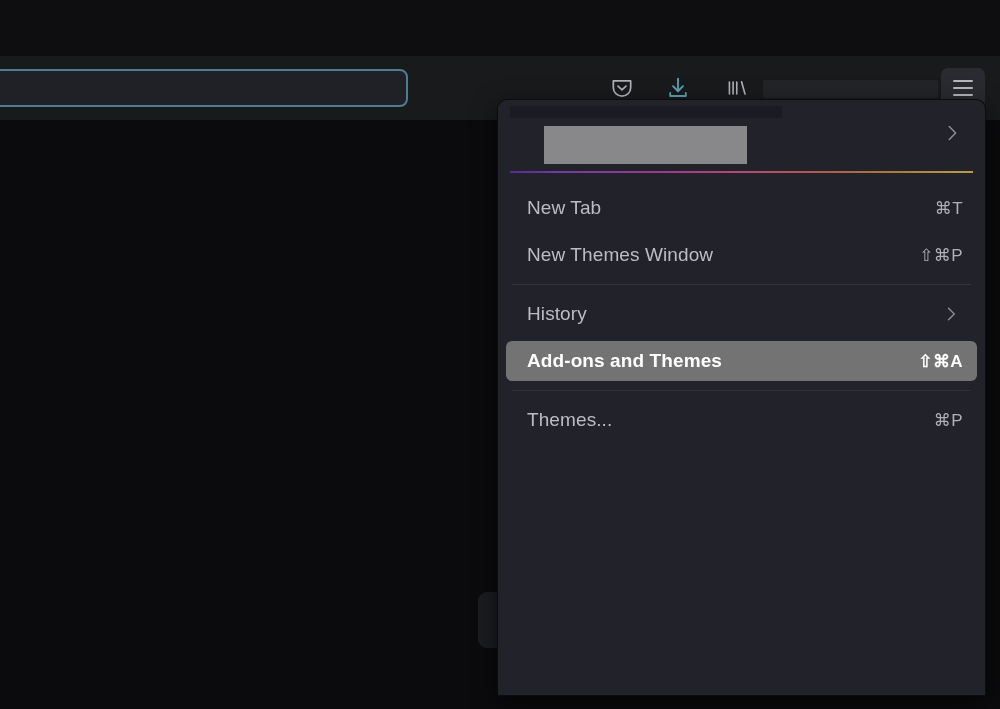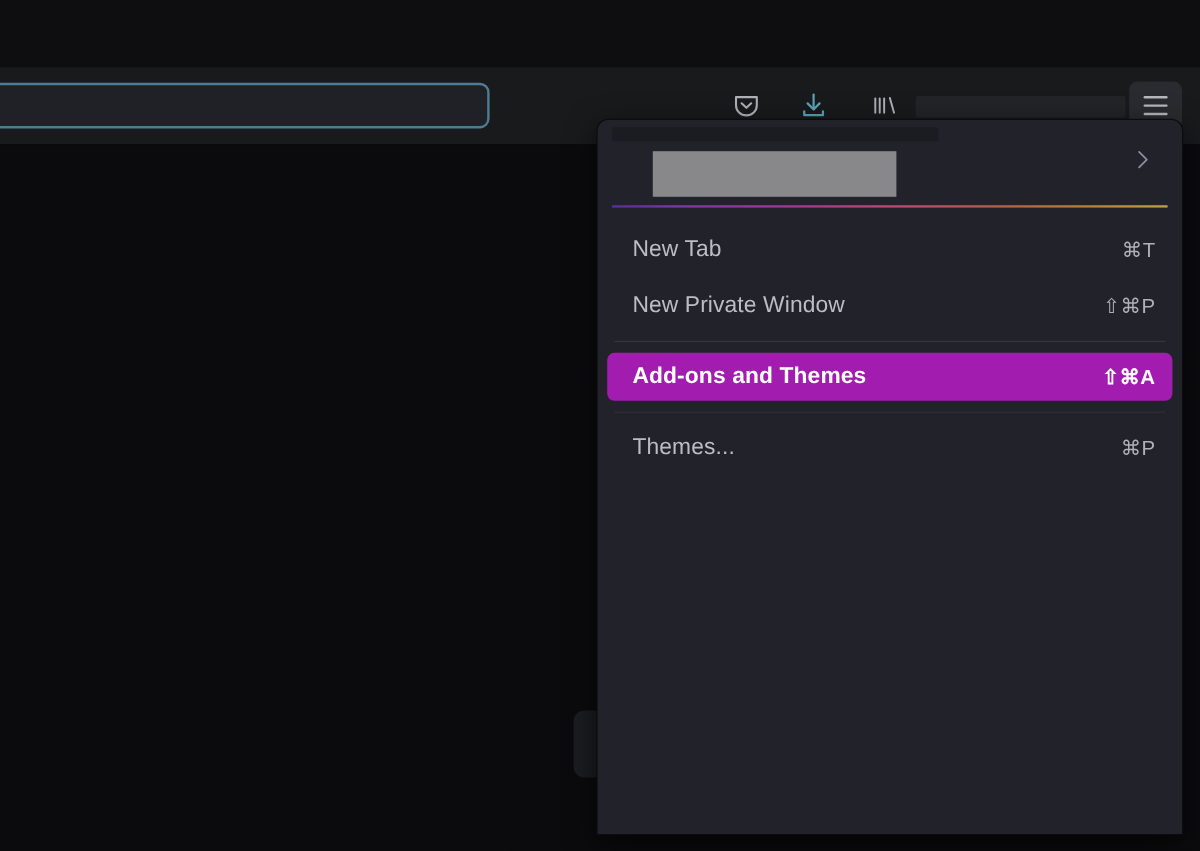--- a/index.html
+++ b/index.html
@@ -174,21 +174,21 @@
     color: #b0b0b8;
     white-space: nowrap;
     letter-spacing: .4px;
   }
   .menu-item .chev {
     width: 20px; height: 20px;
     margin-right: 2px;
   }
 
   .menu-item.selected {
-    background: #a21caf;
+    background: #737373;
   }
   .menu-item.selected .label {
     color: #ffffff;
     font-weight: 600;
   }
   .menu-item.selected .accel {
     color: #ffffff;
     font-weight: 600;
   }
   
@@ -279,27 +279,35 @@
 
     <div class="menu-list">
 
       <div class="menu-item">
         <span class="label">New Tab</span>
         <span class="accel">⌘T</span>
       </div>
 
 
       <div class="menu-item">
-        <span class="label">New Private Window</span>
+        <span class="label">New Themes Window</span>
         <span class="accel">⇧⌘P</span>
       </div>
 
       <div class="separator"></div>
 
 
+      <div class="menu-item">
+        <span class="label">History</span>
+        <span class="chev">
+          <svg width="20" height="20" viewBox="0 0 24 24" fill="none" stroke="#8e8e98" stroke-width="1.6" stroke-linecap="round" stroke-linejoin="round">
+            <polyline points="9,5 16,12 9,19"></polyline>
+          </svg>
+        </span>
+      </div>
 
 
 
       <div class="menu-item selected">
         <span class="label">Add-ons and Themes</span>
         <span class="accel">⇧⌘A</span>
       </div>
 
       <div class="separator soft"></div>
 

